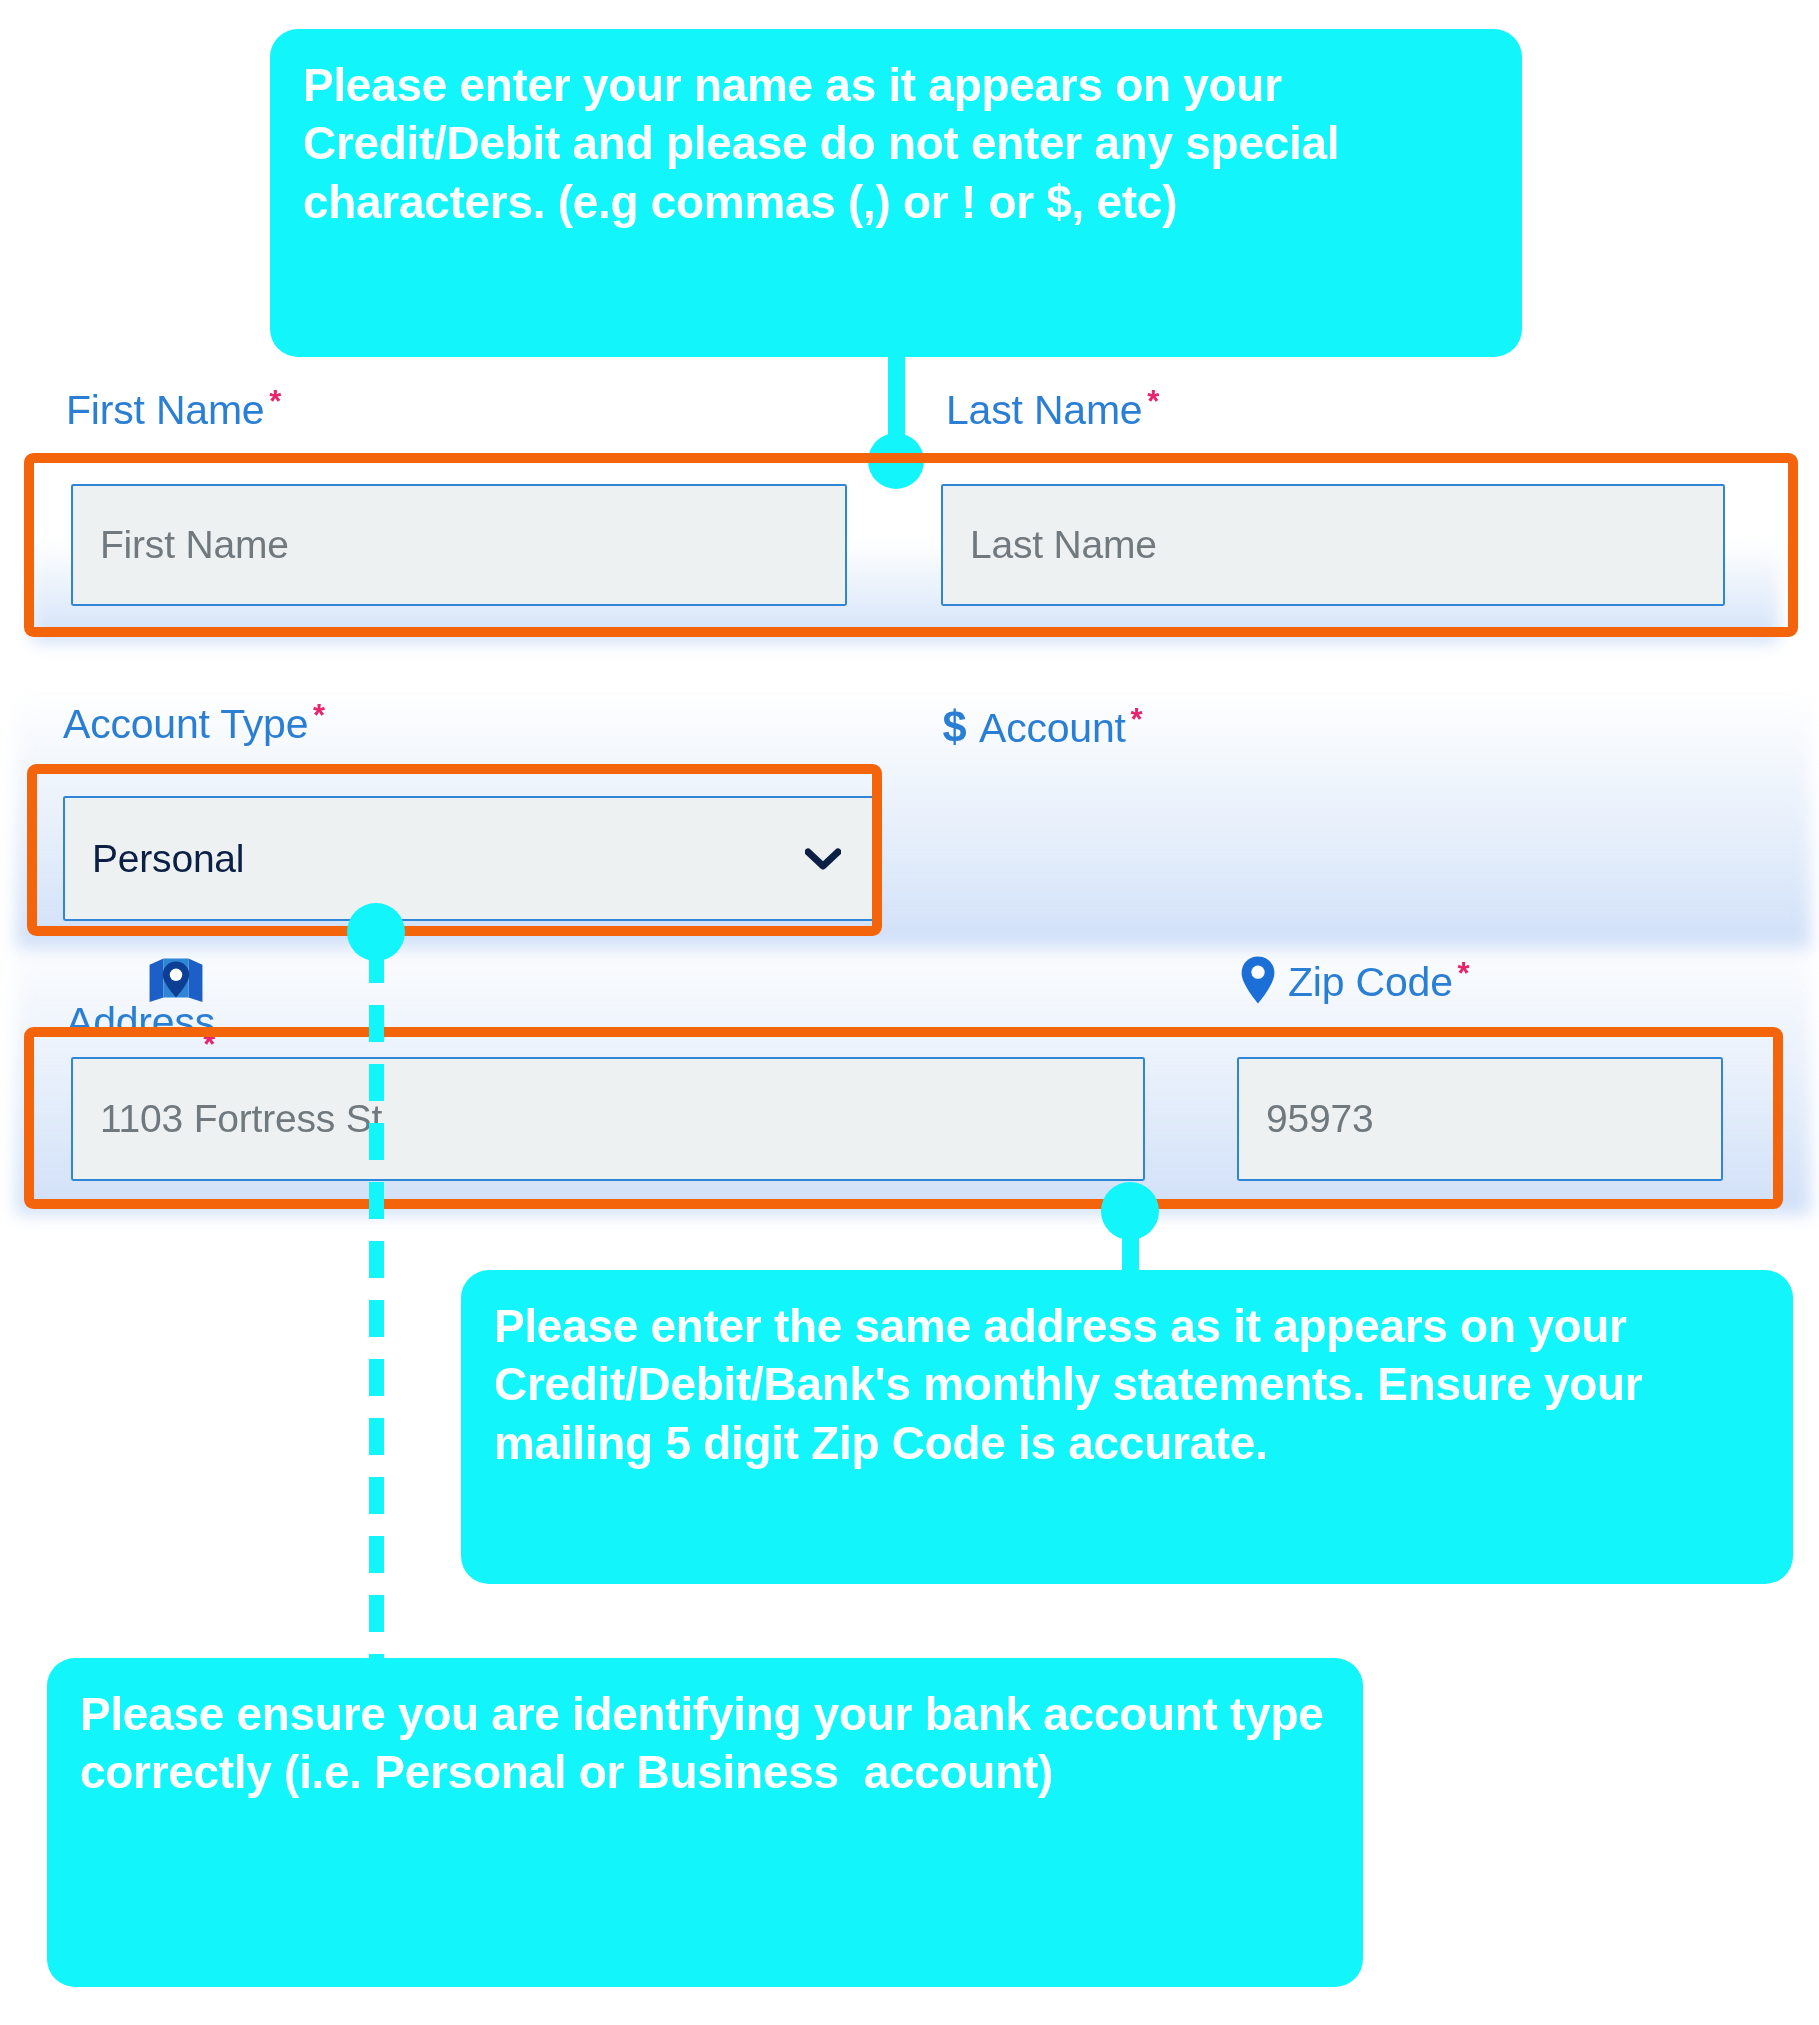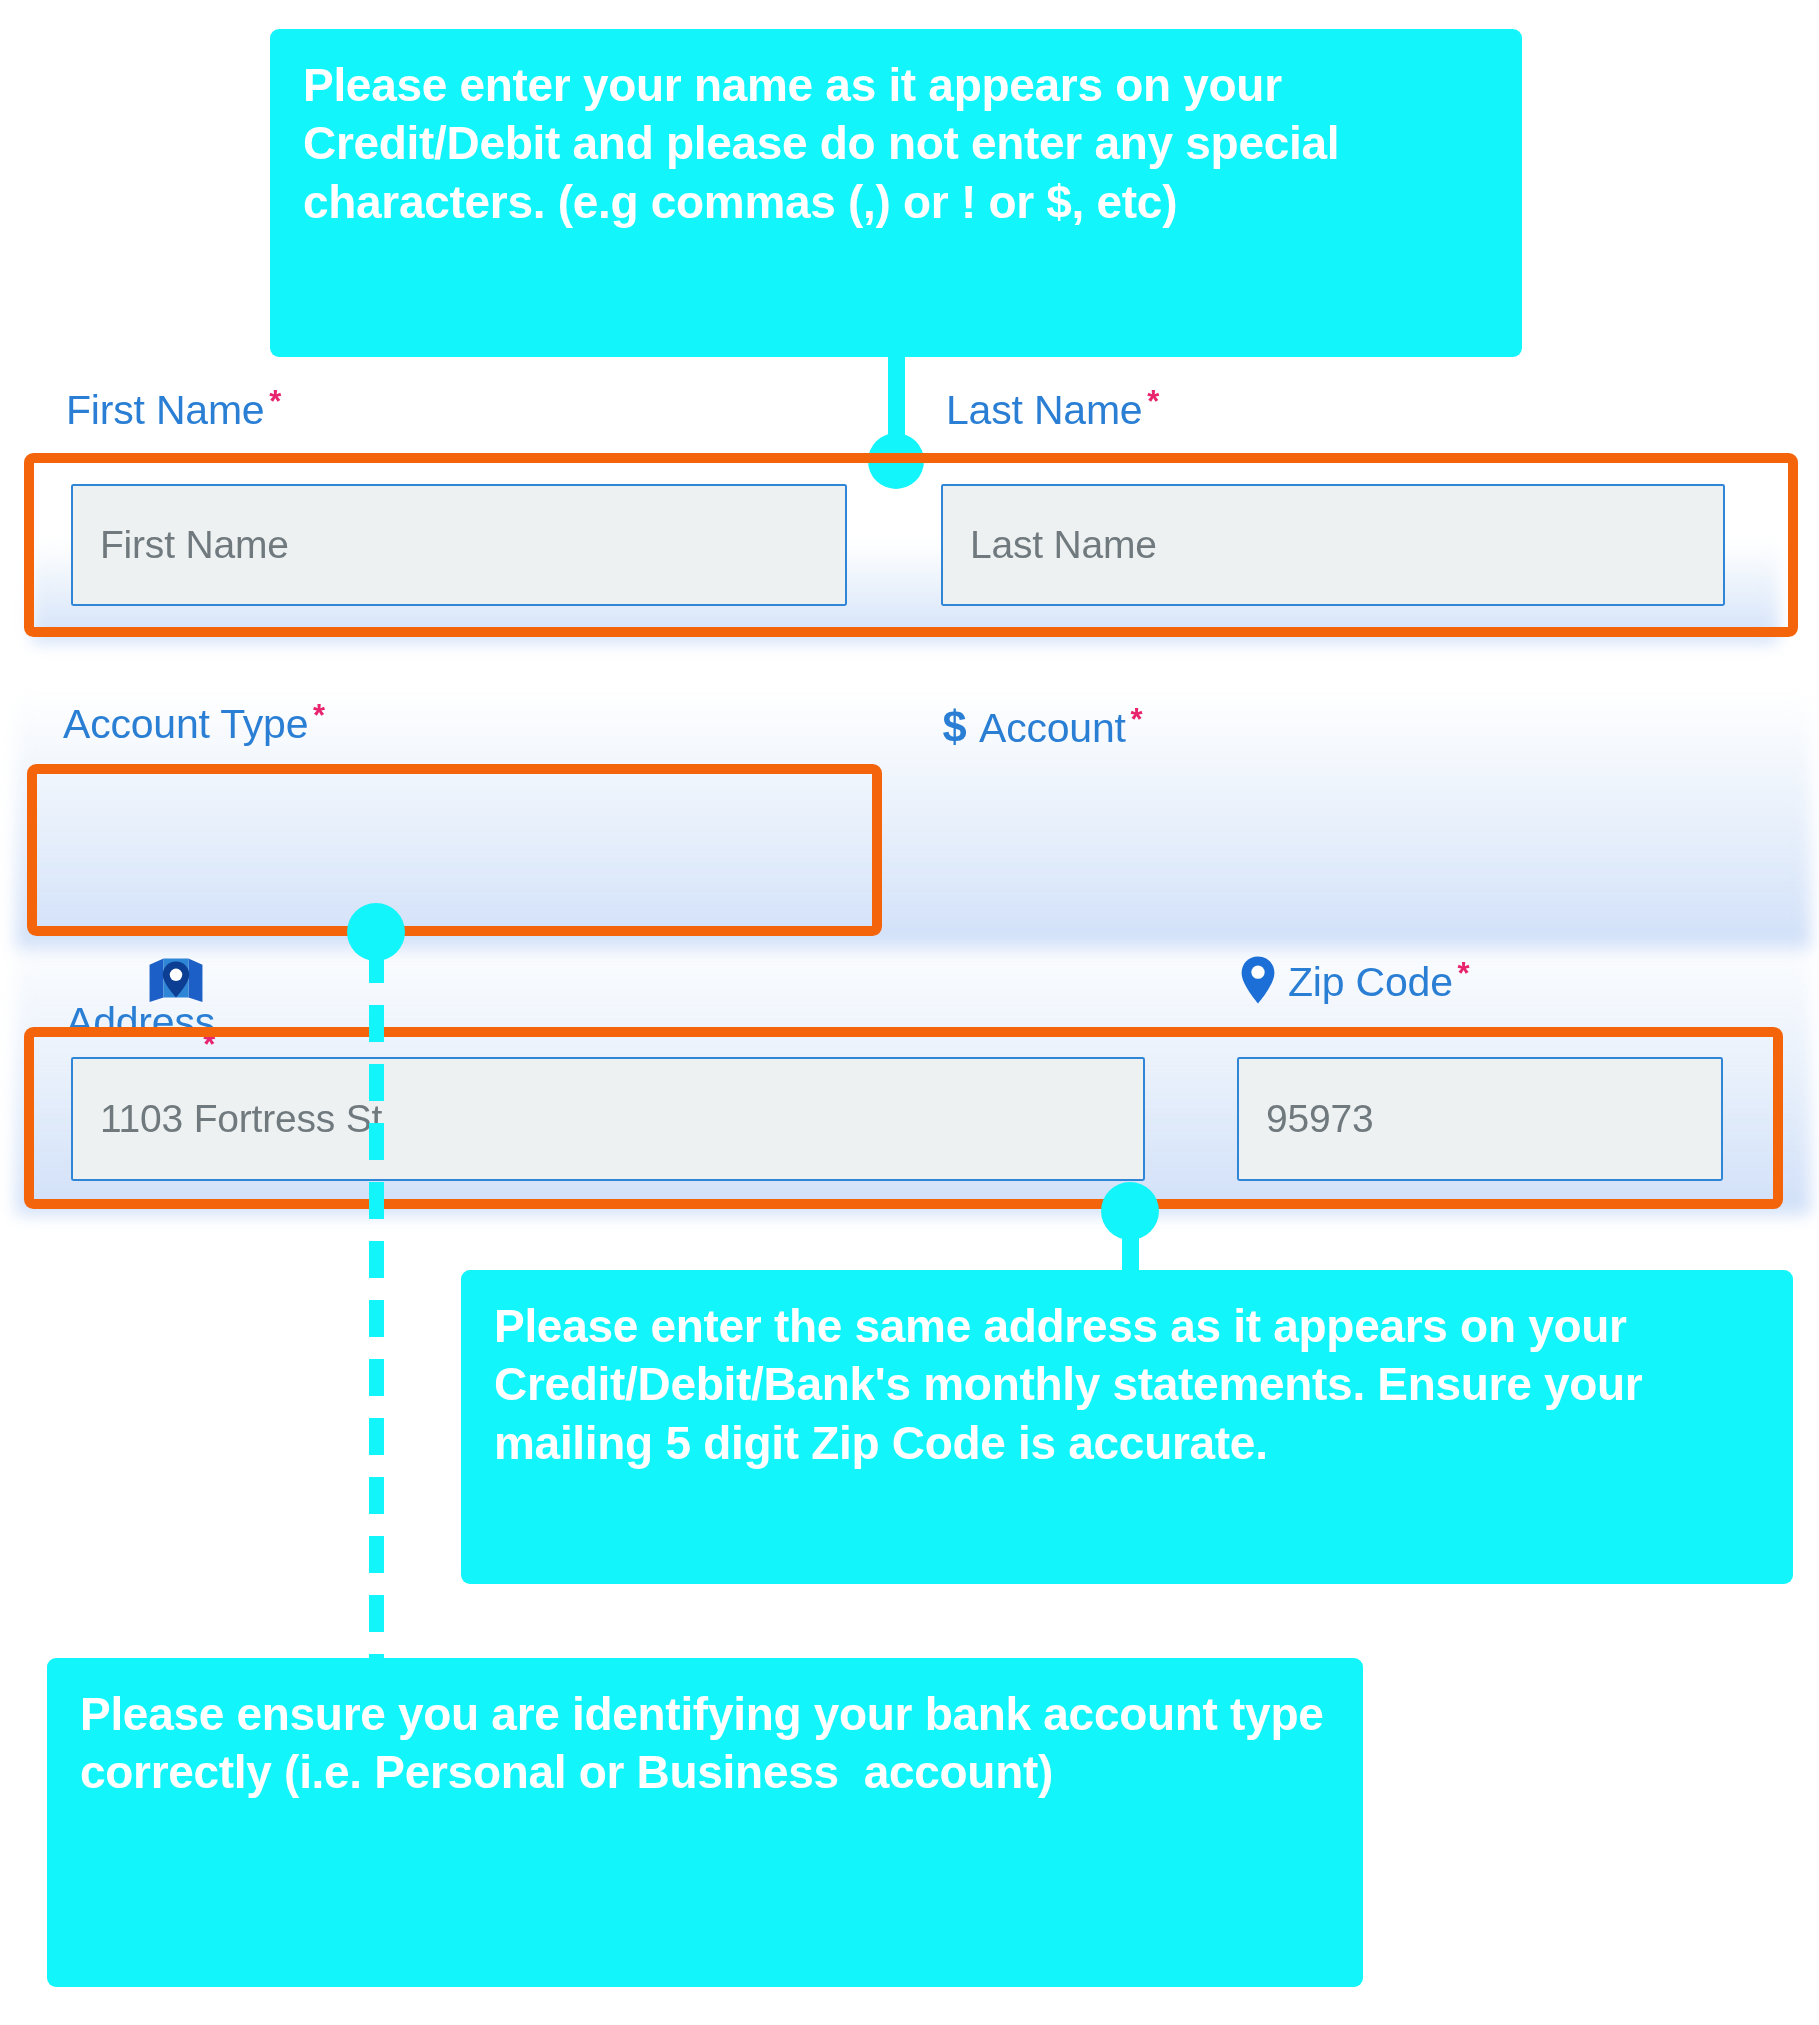--- a/index.html
+++ b/index.html
@@ -77,21 +77,21 @@
     border: 10.2px solid #f4640a;
     border-radius: 9.4px;
     pointer-events: none;
     background: transparent;
   }
 
   
   .callout {
     position: absolute;
     background: #12f5fb;
-    border-radius: 9px;
+    border-radius: 28px;
     color: #ffffff;
     font-weight: 700;
     font-size: 46px;
     line-height: 1.27;
     padding: 27px 33px;
     white-space: pre-wrap;
     letter-spacing: -0.3px;
   }
 
   
@@ -151,20 +151,28 @@
   <div class="field-label" style="left:941px; top:704px;">
     <span class="lbl-icon">
       <svg width="27" height="45" viewBox="0 0 34 58" aria-hidden="true" style="font-size:52px">
         <text x="17" y="46" text-anchor="middle" font-family="Liberation Sans, sans-serif" font-size="56" font-weight="700" fill="#2a7fd4">$</text>
       </svg>
     </span>
     <span class="txt">Account</span>
     <span class="req">*</span>
   </div>
 
+  <div class="inp select" style="left:63px; top:796px; width:811px; height:125px;">
+    <span>Personal</span>
+    <span class="chev">
+      <svg width="36" height="23.5" viewBox="0 0 46 30" aria-hidden="true">
+        <path d="M4 6 L23 24 L42 6" fill="none" stroke="#0c1f45" stroke-width="9" stroke-linecap="round" stroke-linejoin="round"></path>
+      </svg>
+    </span>
+  </div>
 
 
   <div class="orange-box" style="left:27.4px; top:764px; width:855px; height:172px;"></div>
 
   <div class="field-label" style="left:66px; top:953px;flex-direction:column;">
     <span class="lbl-icon">
       <svg width="56" height="49" viewBox="0 0 72 62" aria-hidden="true">
         <path d="M2 12 L20 4 L20 54 L2 60 Z" fill="#1b5fc7"></path>
         <path d="M52 4 L70 12 L70 60 L52 54 Z" fill="#1b5fc7"></path>
         <path d="M20 4 L52 4 L52 54 L20 54 Z" fill="#2f86d6"></path>

